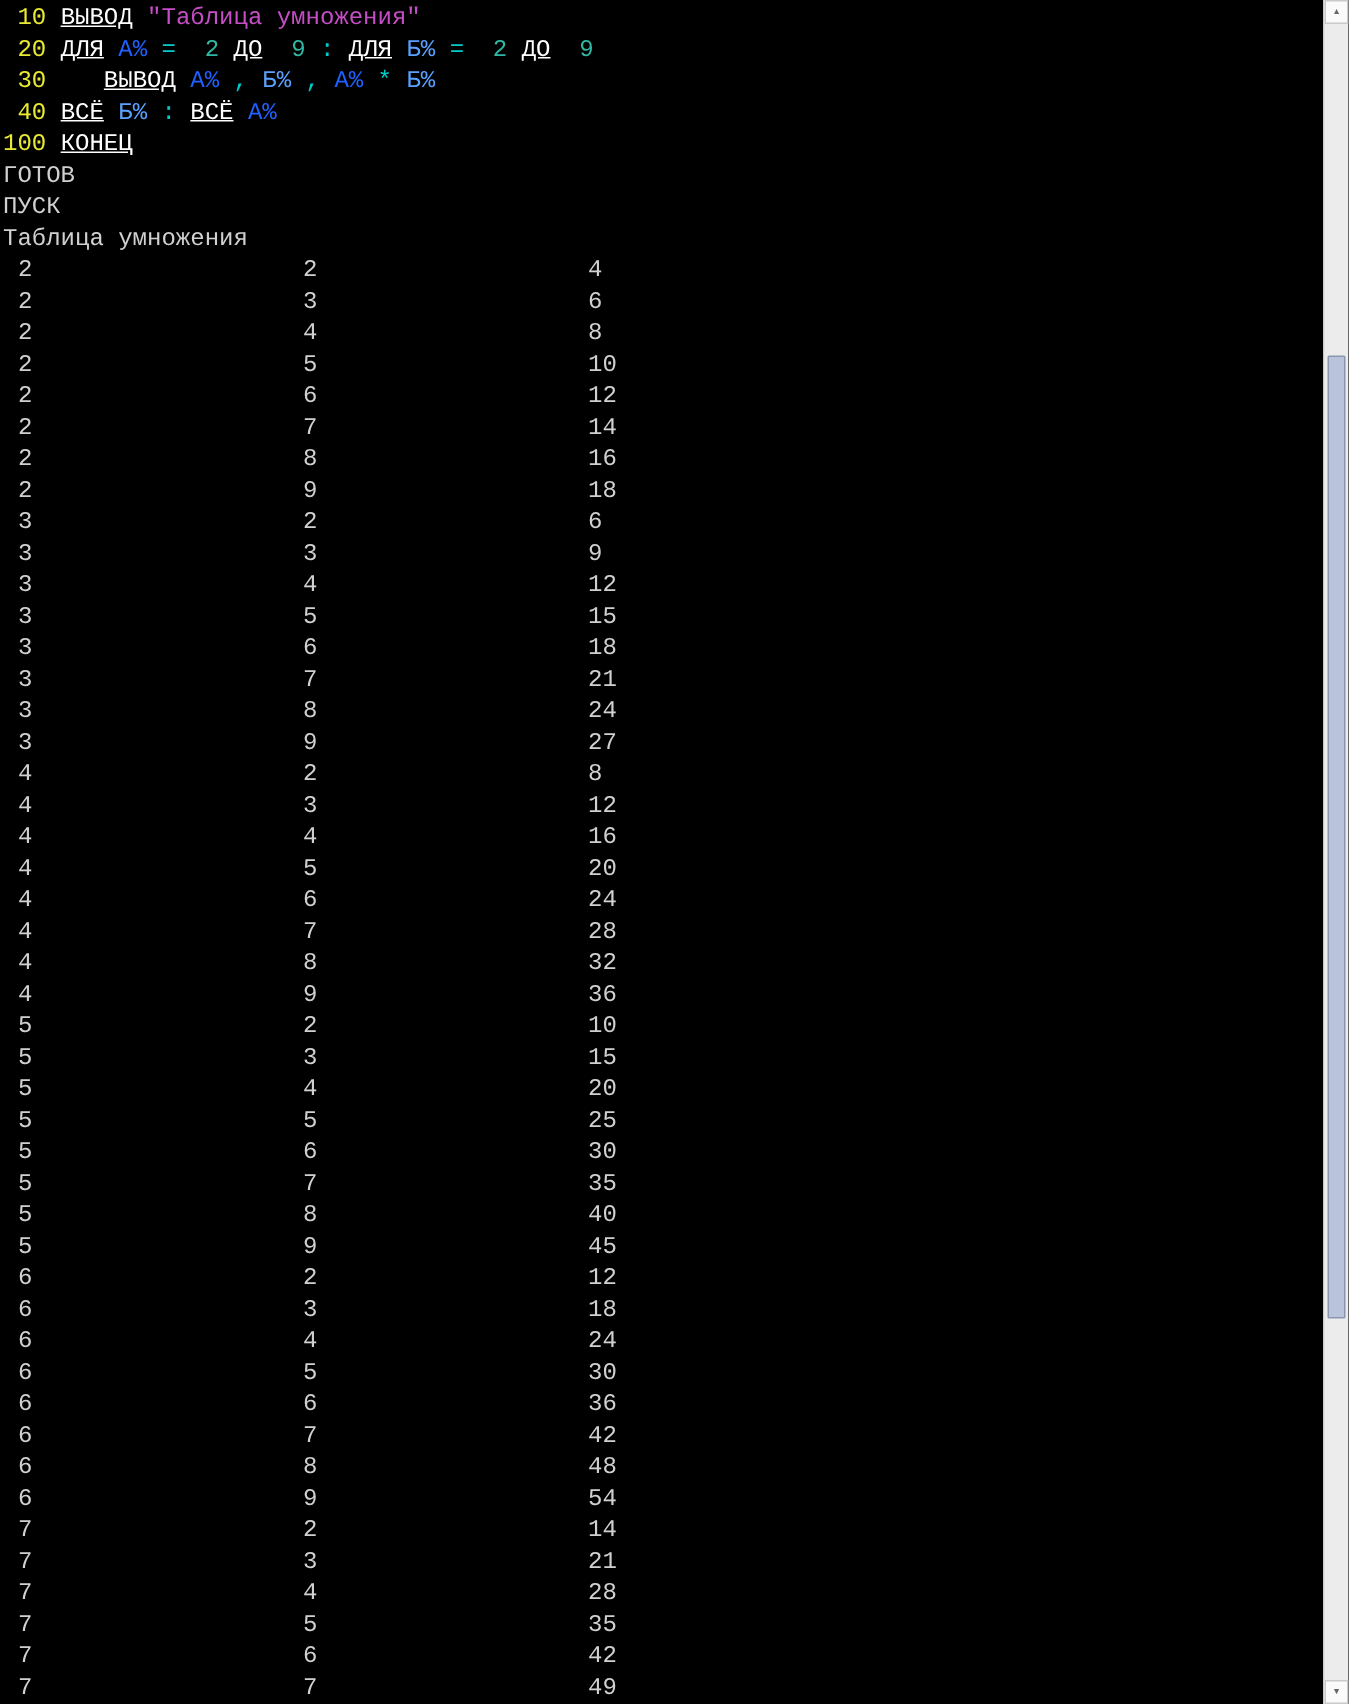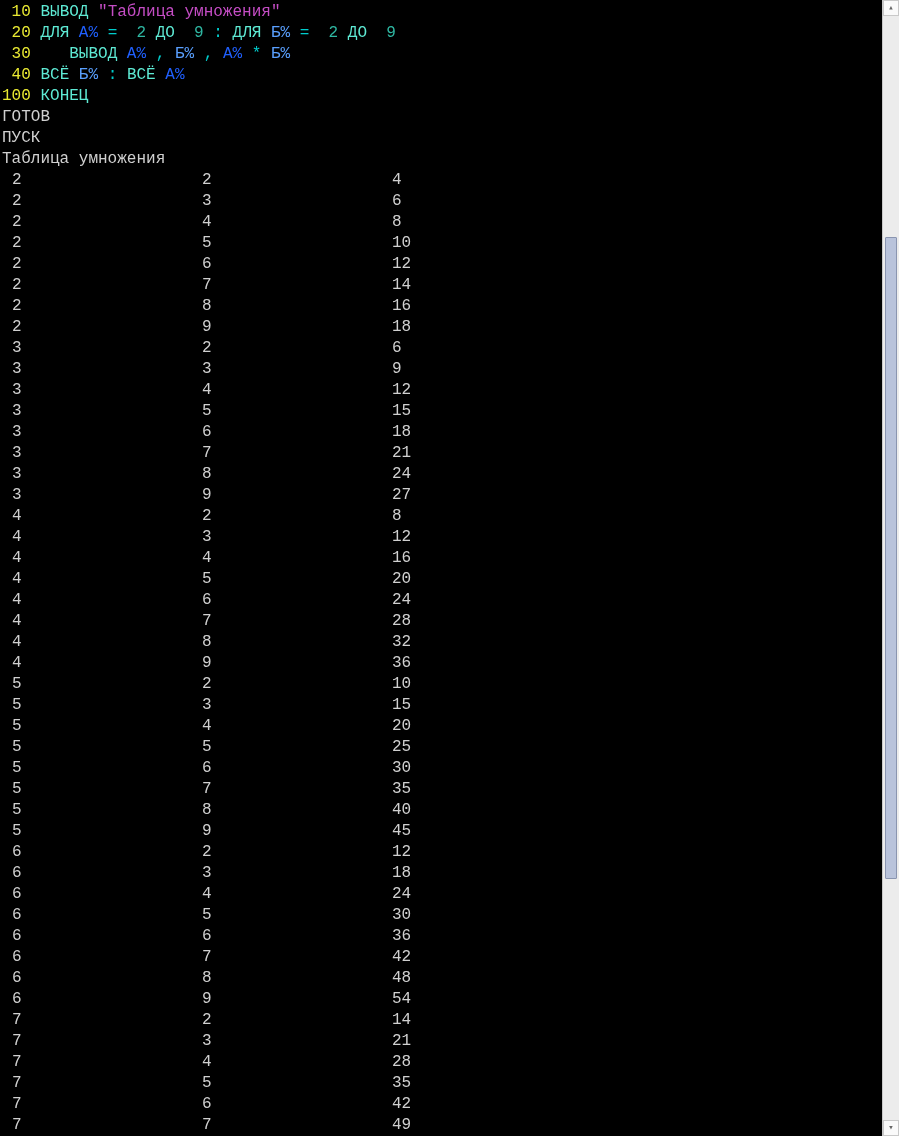--- a/index.html
+++ b/index.html
@@ -21,21 +21,21 @@
     background: #000;
     color: #d0d0d0;
     font-size: 16px;
     line-height: 21px;
     padding: 2px 0 0 2px;
     white-space: pre;
     overflow: hidden;
   }
   .line { min-height: 21px; }
   .ln   { color: #e9e932; }   
-  .kw   { color: #5eead4; }   
+  .kw   { color: #ffffff; text-decoration: underline; }   
   .str  { color: #c54dc5; }   
   .varA { color: #2060ff; }   
   .varB { color: #5aa0ff; }   
   .num  { color: #2fb8a3; }   
   .op   { color: #00cccc; }   
   .out  { color: #d0d0d0; }   
   .row  { display: flex; }
   .c1, .c2 { width: 180px; padding-left: 10px; }
   .c3 { padding-left: 10px; }
 

